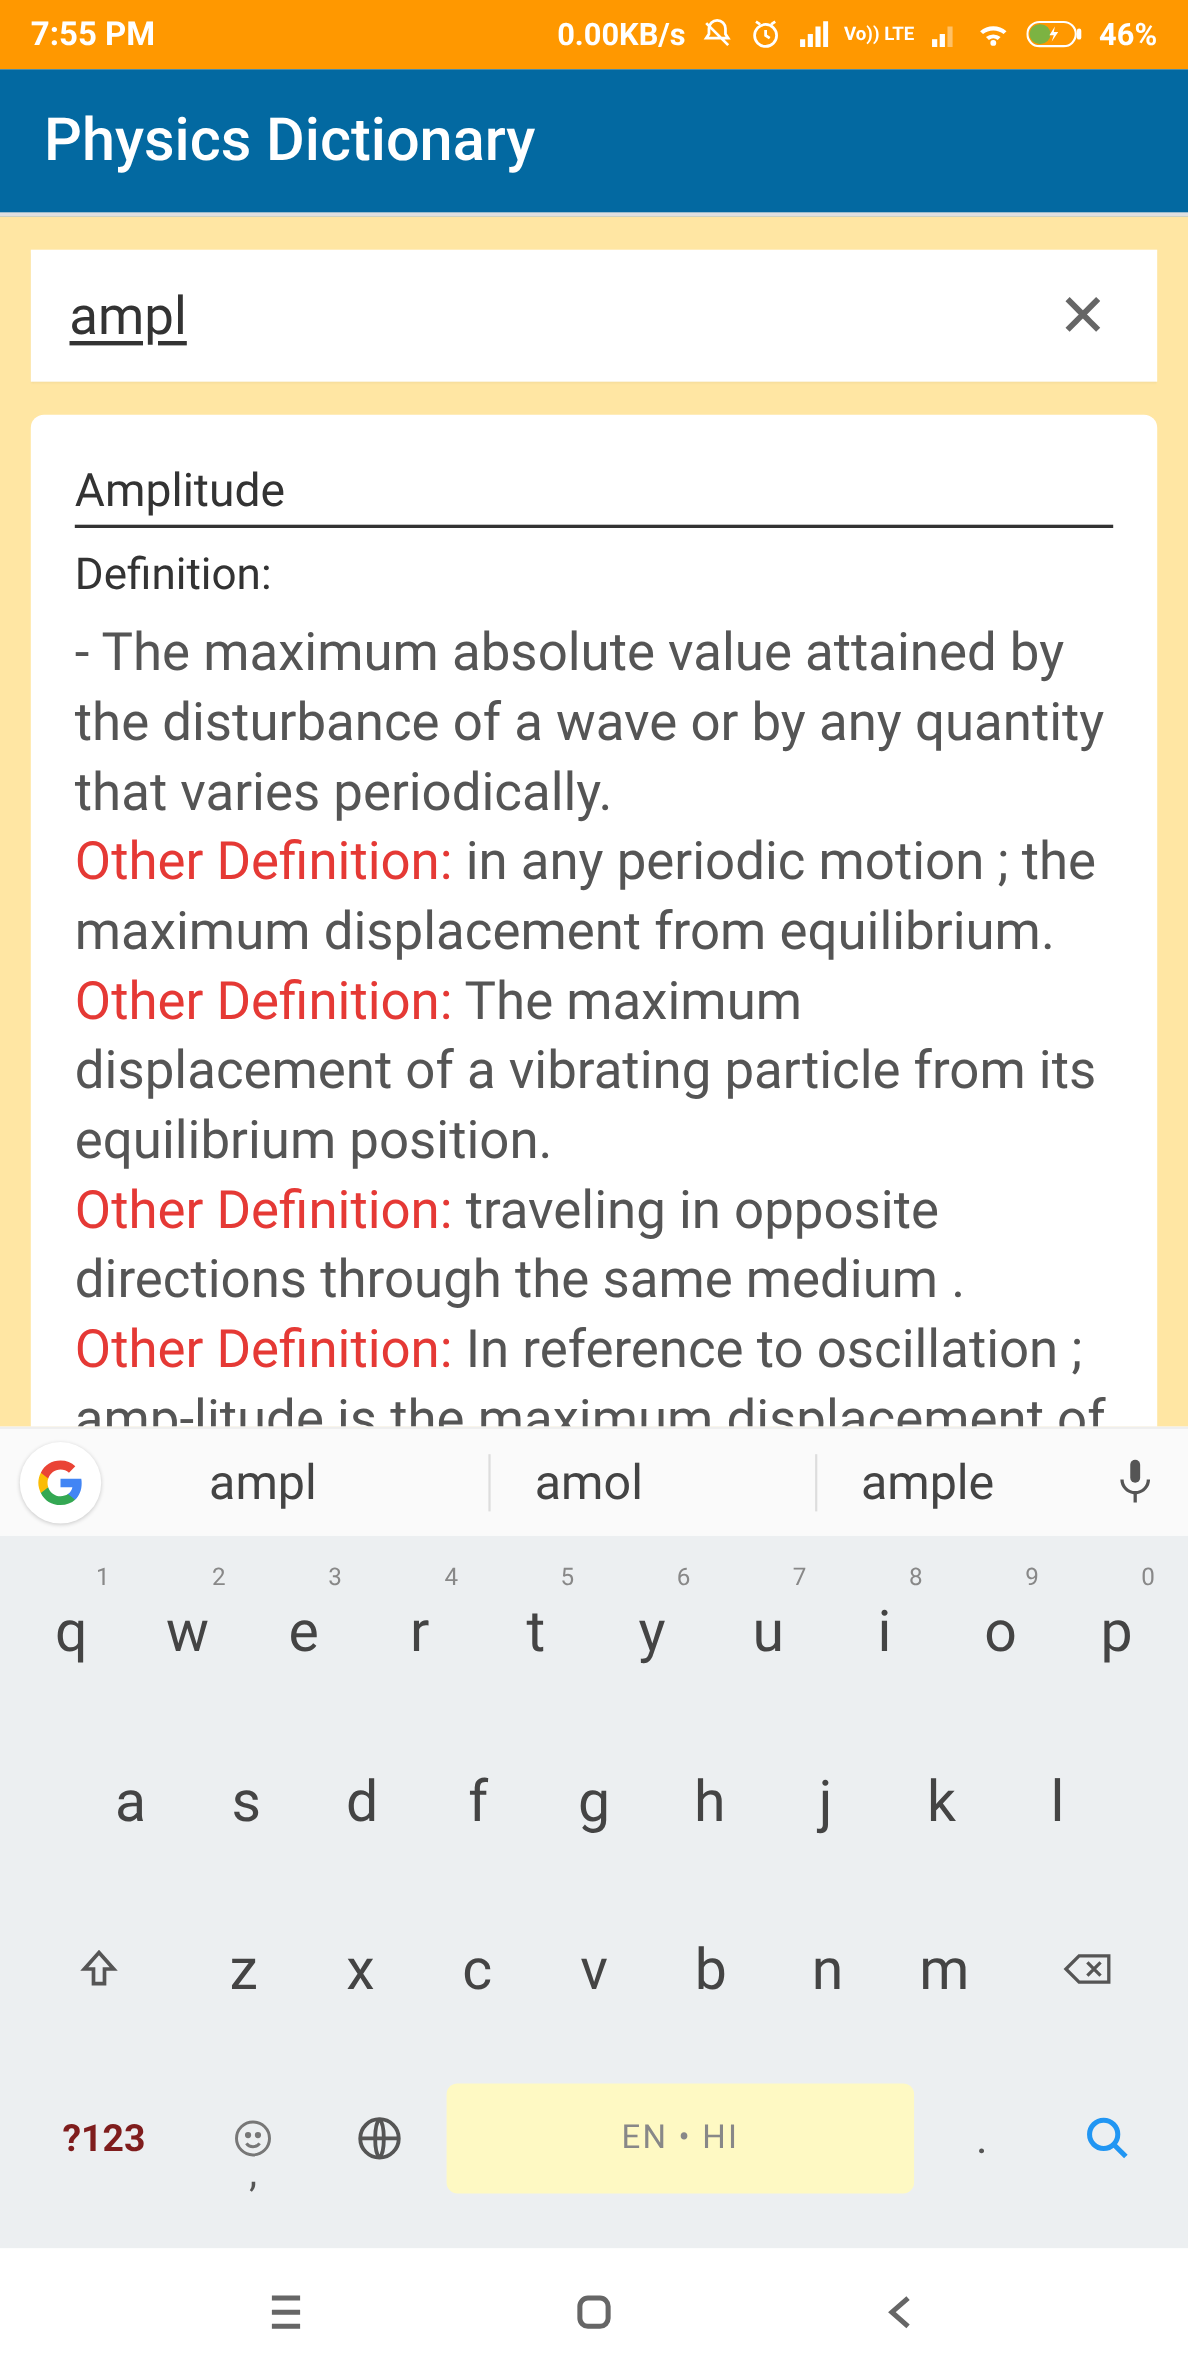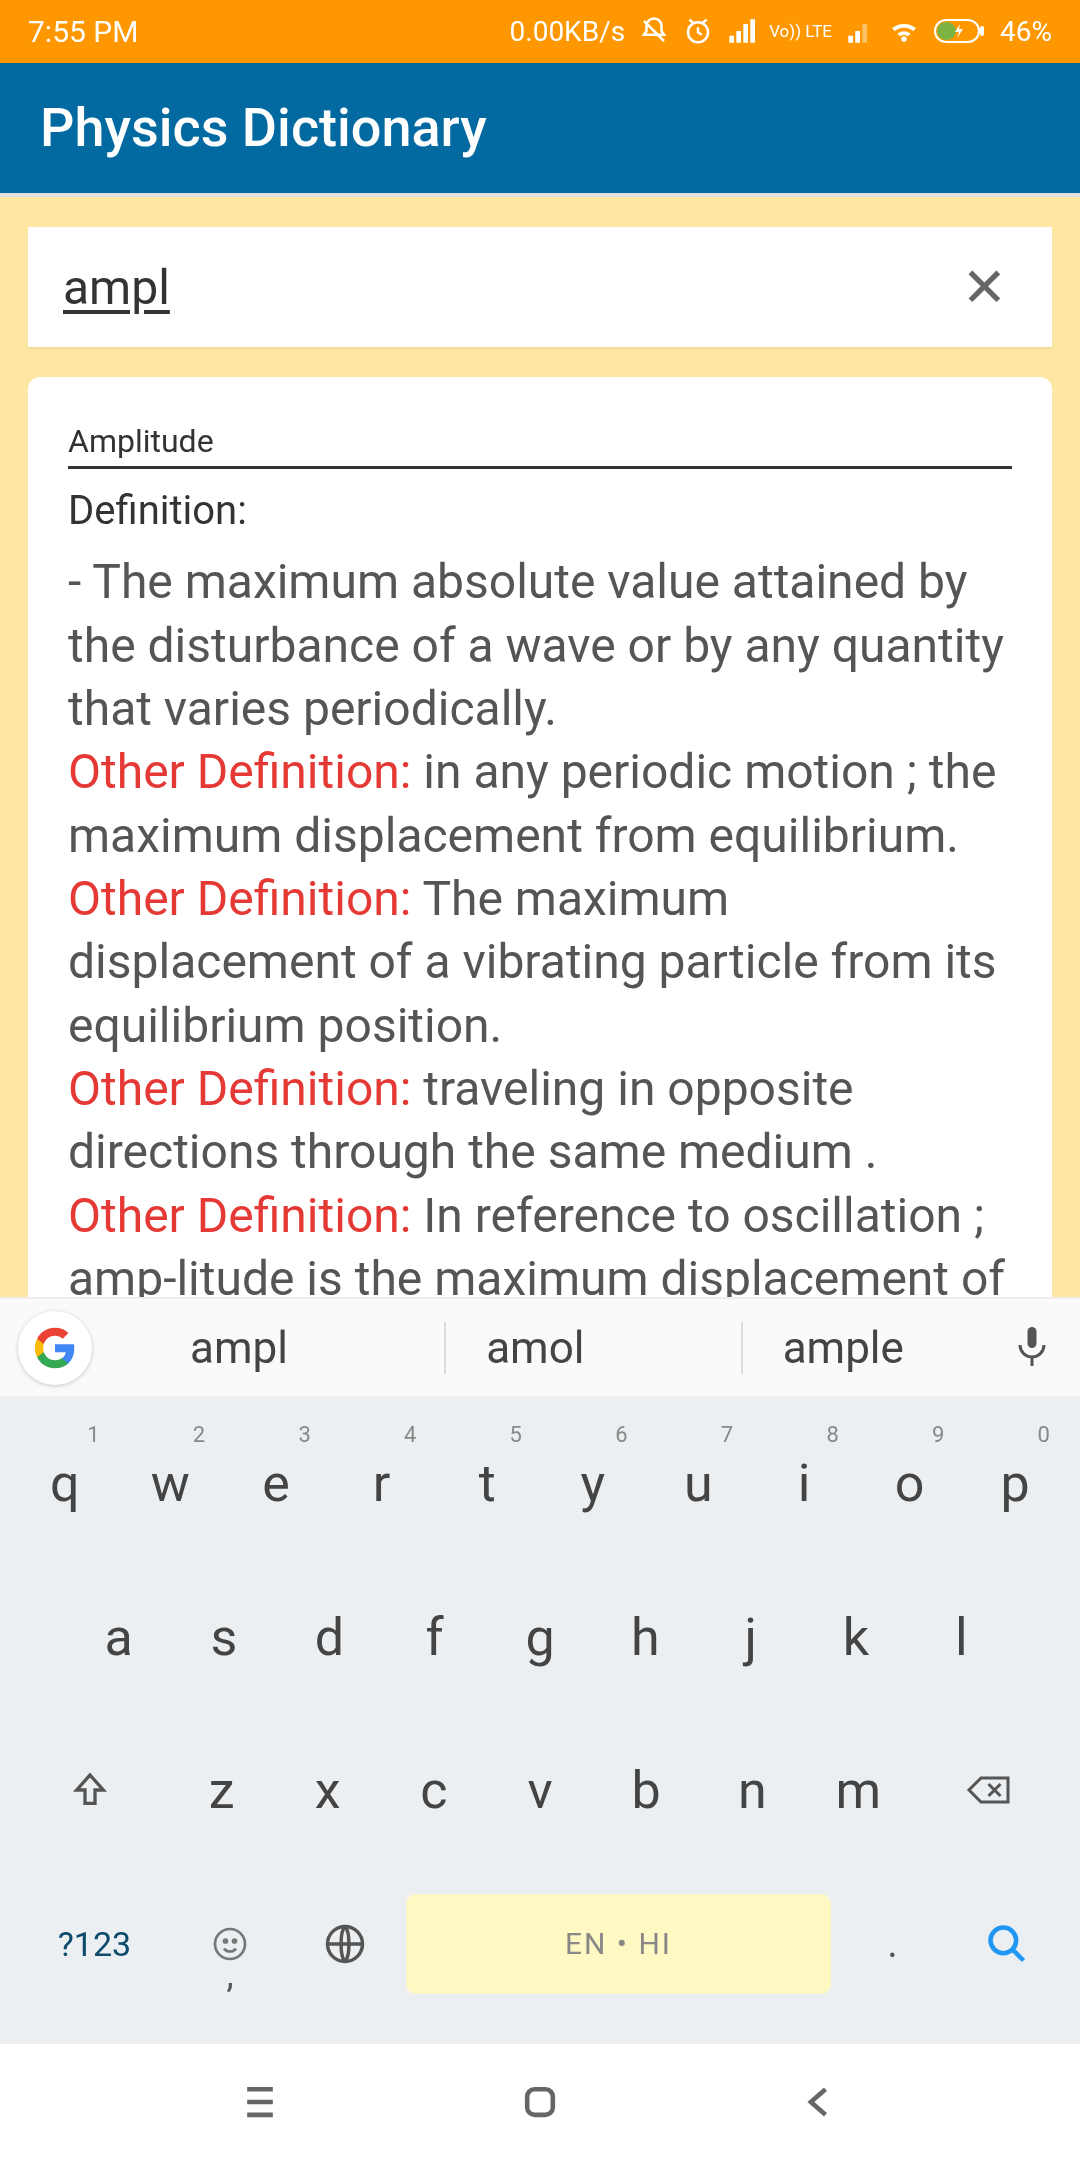--- a/index.html
+++ b/index.html
@@ -4,21 +4,21 @@
 <style>
   * { margin: 0; padding: 0; box-sizing: border-box; font-family: Roboto, Arial, sans-serif; }
   html, body { width: 1080px; height: 2160px; overflow: hidden; }
   body { background: #ffffff; display: flex; flex-direction: column; }
 
   
   .status-bar {
     height: 70px; width: 100%;
     background: #ff9800;
     display: flex; align-items: center; justify-content: space-between;
-    padding: 0 28px; color: #fff; font-size: 30px; font-weight: 400;
+    padding: 0 28px; color: #fff; font-size: 30px; font-weight: 700;
   }
   .status-right { display: flex; align-items: center; gap: 14px; font-size: 28px; }
   .status-right span { display: inline-flex; align-items: center; }
 
   
   .app-header {
     height: 150px; width: 100%;
     background: #0369a1;
     display: flex; align-items: center; padding: 0 40px;
     border-bottom: 4px solid #e0e0e0;
@@ -42,21 +42,21 @@
     flex: 1; font-size: 48px; color: #333; border: none; outline: none;
     text-decoration: underline; text-underline-offset: 6px;
   }
   .clear-x { font-size: 54px; color: #666; padding: 10px; }
 
   .card {
     background: #fff; margin-top: 30px; border-radius: 12px 12px 0 0;
     padding: 45px 40px 0 40px; height: 920px; overflow: hidden;
   }
   .term {
-    font-size: 32px; color: #333; border-bottom: 3px solid #333;
+    font-size: 42px; color: #333; border-bottom: 3px solid #333;
     padding-bottom: 6px; margin-bottom: 18px;
   }
   .def-label { font-size: 40px; color: #333; margin-bottom: 16px; }
   .def-body { font-size: 48px; color: #555; line-height: 1.32; }
   .def-body .red { color: #e53935; }
 
   
   .kb-suggest {
     height: 110px; background: #fafafa; border-top: 2px solid #eee;
     display: flex; align-items: center; padding: 0 18px;
@@ -85,21 +85,21 @@
     flex: 1; height: 140px; margin: 6px 4px; display: flex;
     align-items: center; justify-content: center; font-size: 52px; color: #444;
     position: relative;
   }
   .key .hint { position: absolute; top: 8px; right: 14px; font-size: 22px; color: #888; }
   .row2 { padding: 0 60px; }
   .row3 .shift, .row3 .backspace {
     flex: 1.4; font-size: 42px; color: #555;
   }
   .row4 { padding: 0 10px; align-items: center; }
-  .row4 .fn { flex: 1.4; font-size: 34px; color: #0c4a6e; font-weight: 400; }
+  .row4 .fn { flex: 1.4; font-size: 34px; color: #7f1d1d; font-weight: 700; }
   .row4 .emoji, .row4 .globe, .row4 .dot, .row4 .search { flex: 1; font-size: 40px; color: #555; text-align:center;}
   .row4 .space {
     flex: 4; height: 100px; background: #fef9c3; border-radius: 10px;
     font-size: 30px; color: #888; display: flex; align-items: center; justify-content: center;
     letter-spacing: 2px;
   }
   .row4 .search { color: #2196f3; font-size: 48px; }
   .emoji { position: relative; }
   .emoji .comma { position: absolute; bottom: 18px; left: 50%; transform: translateX(-50%); font-size: 36px; color:#555;}
 

